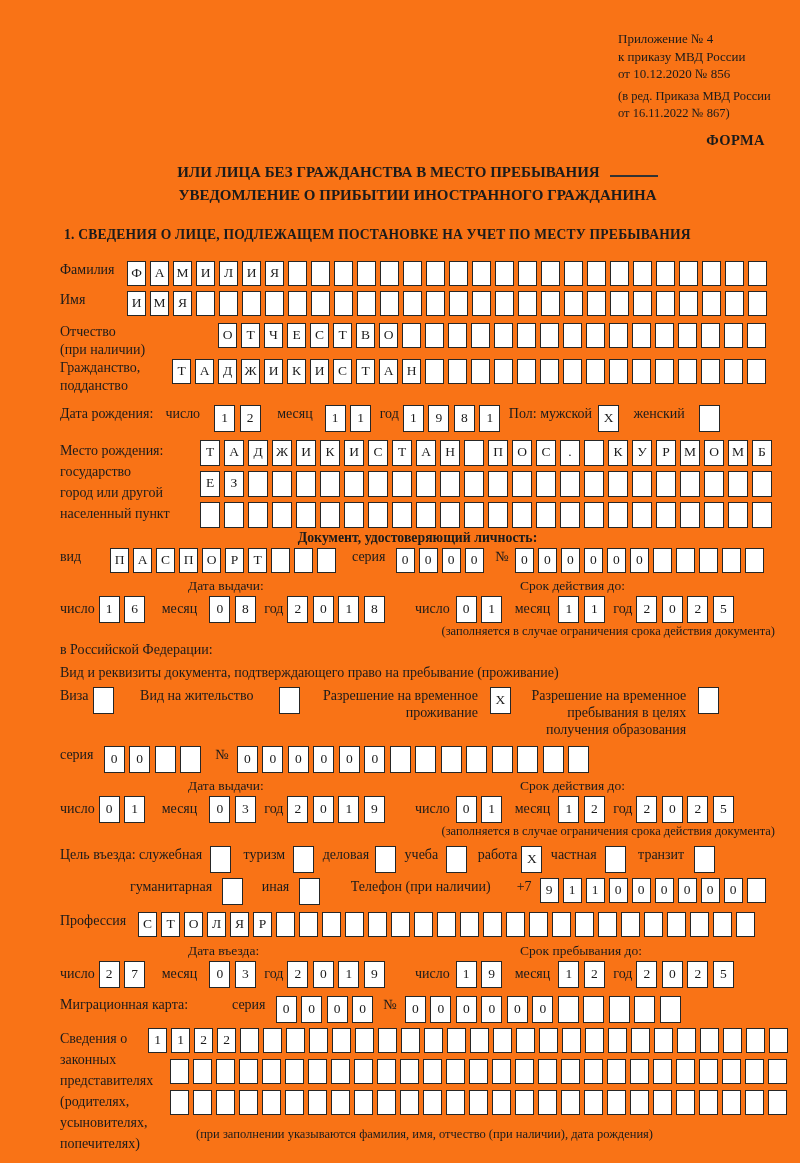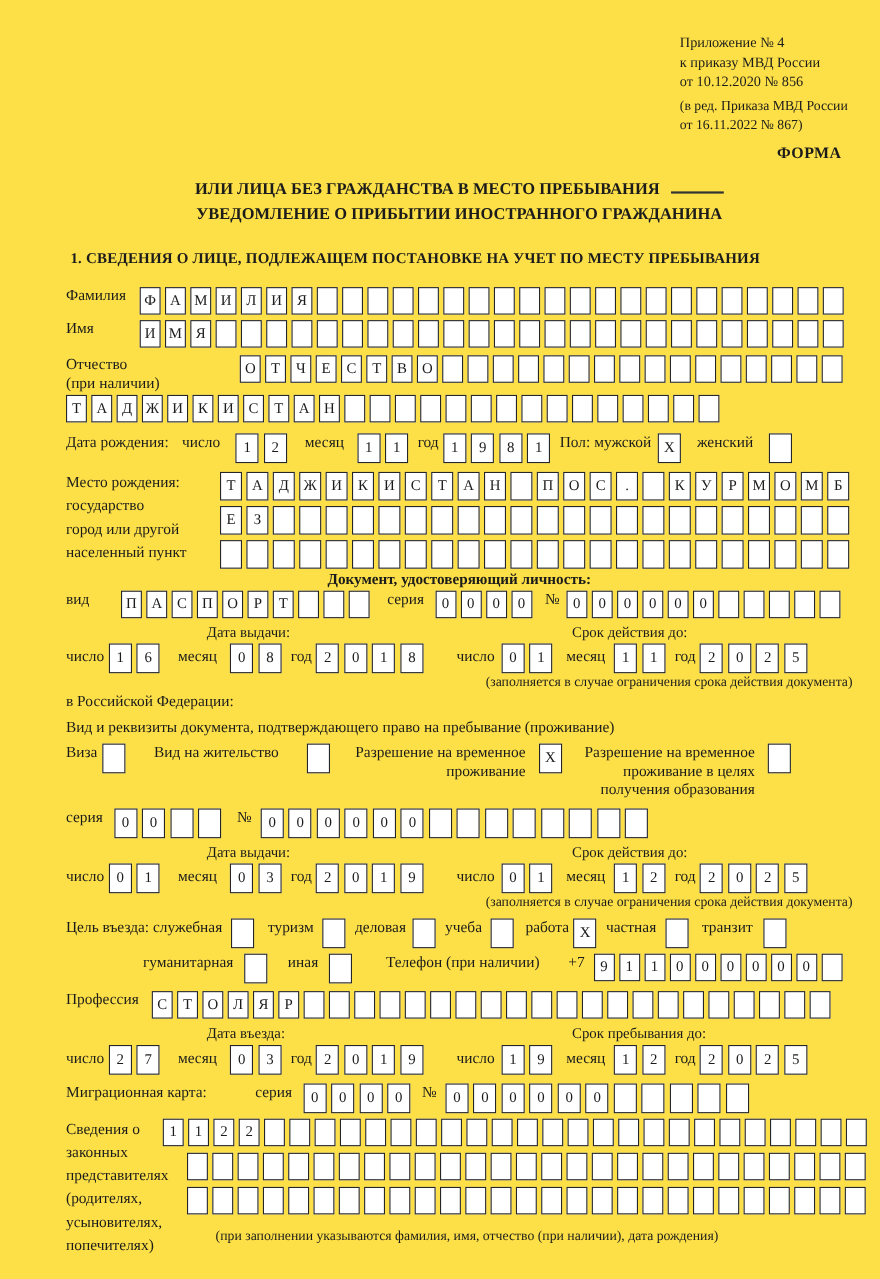--- a/index.html
+++ b/index.html
@@ -1,18 +1,18 @@
 <!DOCTYPE html>
 <html><head>
 <meta charset="utf-8">
 <style>
   *{box-sizing:border-box}
   html,body{margin:0;padding:0;background:#fff}
   .page{
-    width:800px;height:1163px;background:#fde047;color:#1b1b1b;
+    width:800px;height:1163px;background:#f97316;color:#1b1b1b;
     font-family:"Liberation Serif","DejaVu Serif",serif;
     padding:30px 25px 0 60px;position:relative;overflow:hidden;
   }
   
   .appendix{margin-left:558px;font-size:13px;line-height:17.5px}
   .appendix .sub{margin-top:5px;font-size:12.5px;line-height:17px}
   .forma{margin-top:10px;margin-right:10px;text-align:right;font-weight:bold;font-size:14.5px;letter-spacing:.4px}
   
   .title{margin-top:12px;text-align:center;font-weight:bold;font-size:15px;line-height:23px}
   .blank-line{display:inline-block;width:48px;height:13px;border-bottom:2px solid #333;margin-left:10px}
@@ -164,20 +164,24 @@
         <span class="box">&nbsp;</span>
         <span class="box">&nbsp;</span>
         <span class="box">&nbsp;</span>
         <span class="box">&nbsp;</span>
         <span class="box">&nbsp;</span>
         <span class="box">&nbsp;</span>
       </span>
   </div>
 
   <div class="row top">
+    <div class="labcol" style="width:112px">
+      <div>Гражданство,</div>
+      <div>подданство</div>
+    </div>
     <span class="boxes">
         <span class="box">Т</span>
         <span class="box">А</span>
         <span class="box">Д</span>
         <span class="box">Ж</span>
         <span class="box">И</span>
         <span class="box">К</span>
         <span class="box">И</span>
         <span class="box">С</span>
         <span class="box">Т</span>
@@ -418,21 +422,21 @@
       </span>
     <div class="center-lab ml18">
       <div>Разрешение на временное</div>
       <div>проживание</div>
     </div>
     <span class="boxes lg ml12">
         <span class="box">X</span>
       </span>
     <div class="center-lab ml16">
       <div>Разрешение на временное</div>
-      <div>проживание в целях</div>
+      <div>пребывания в целях</div>
       <div>получения образования</div>
     </div>
     <span class="boxes lg ml12">
         <span class="box">&nbsp;</span>
       </span>
   </div>
 
   <div class="row" style="margin-top:8px">
     <span class="lab">серия</span>
     <span class="boxes lg ml10">

